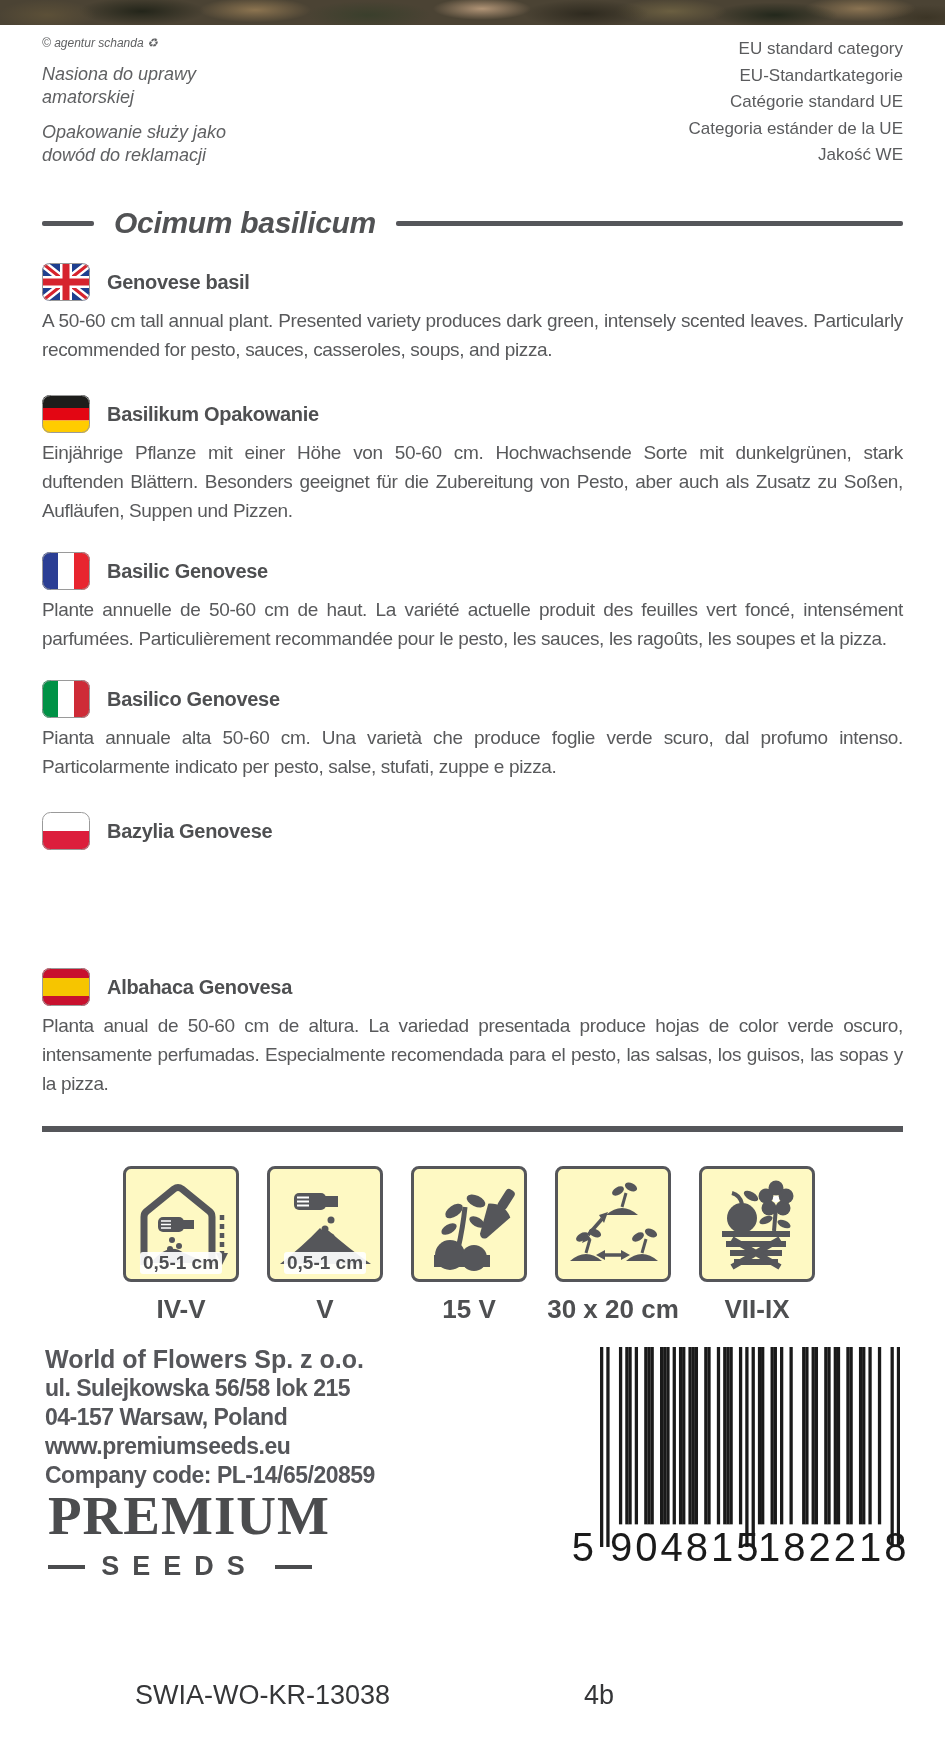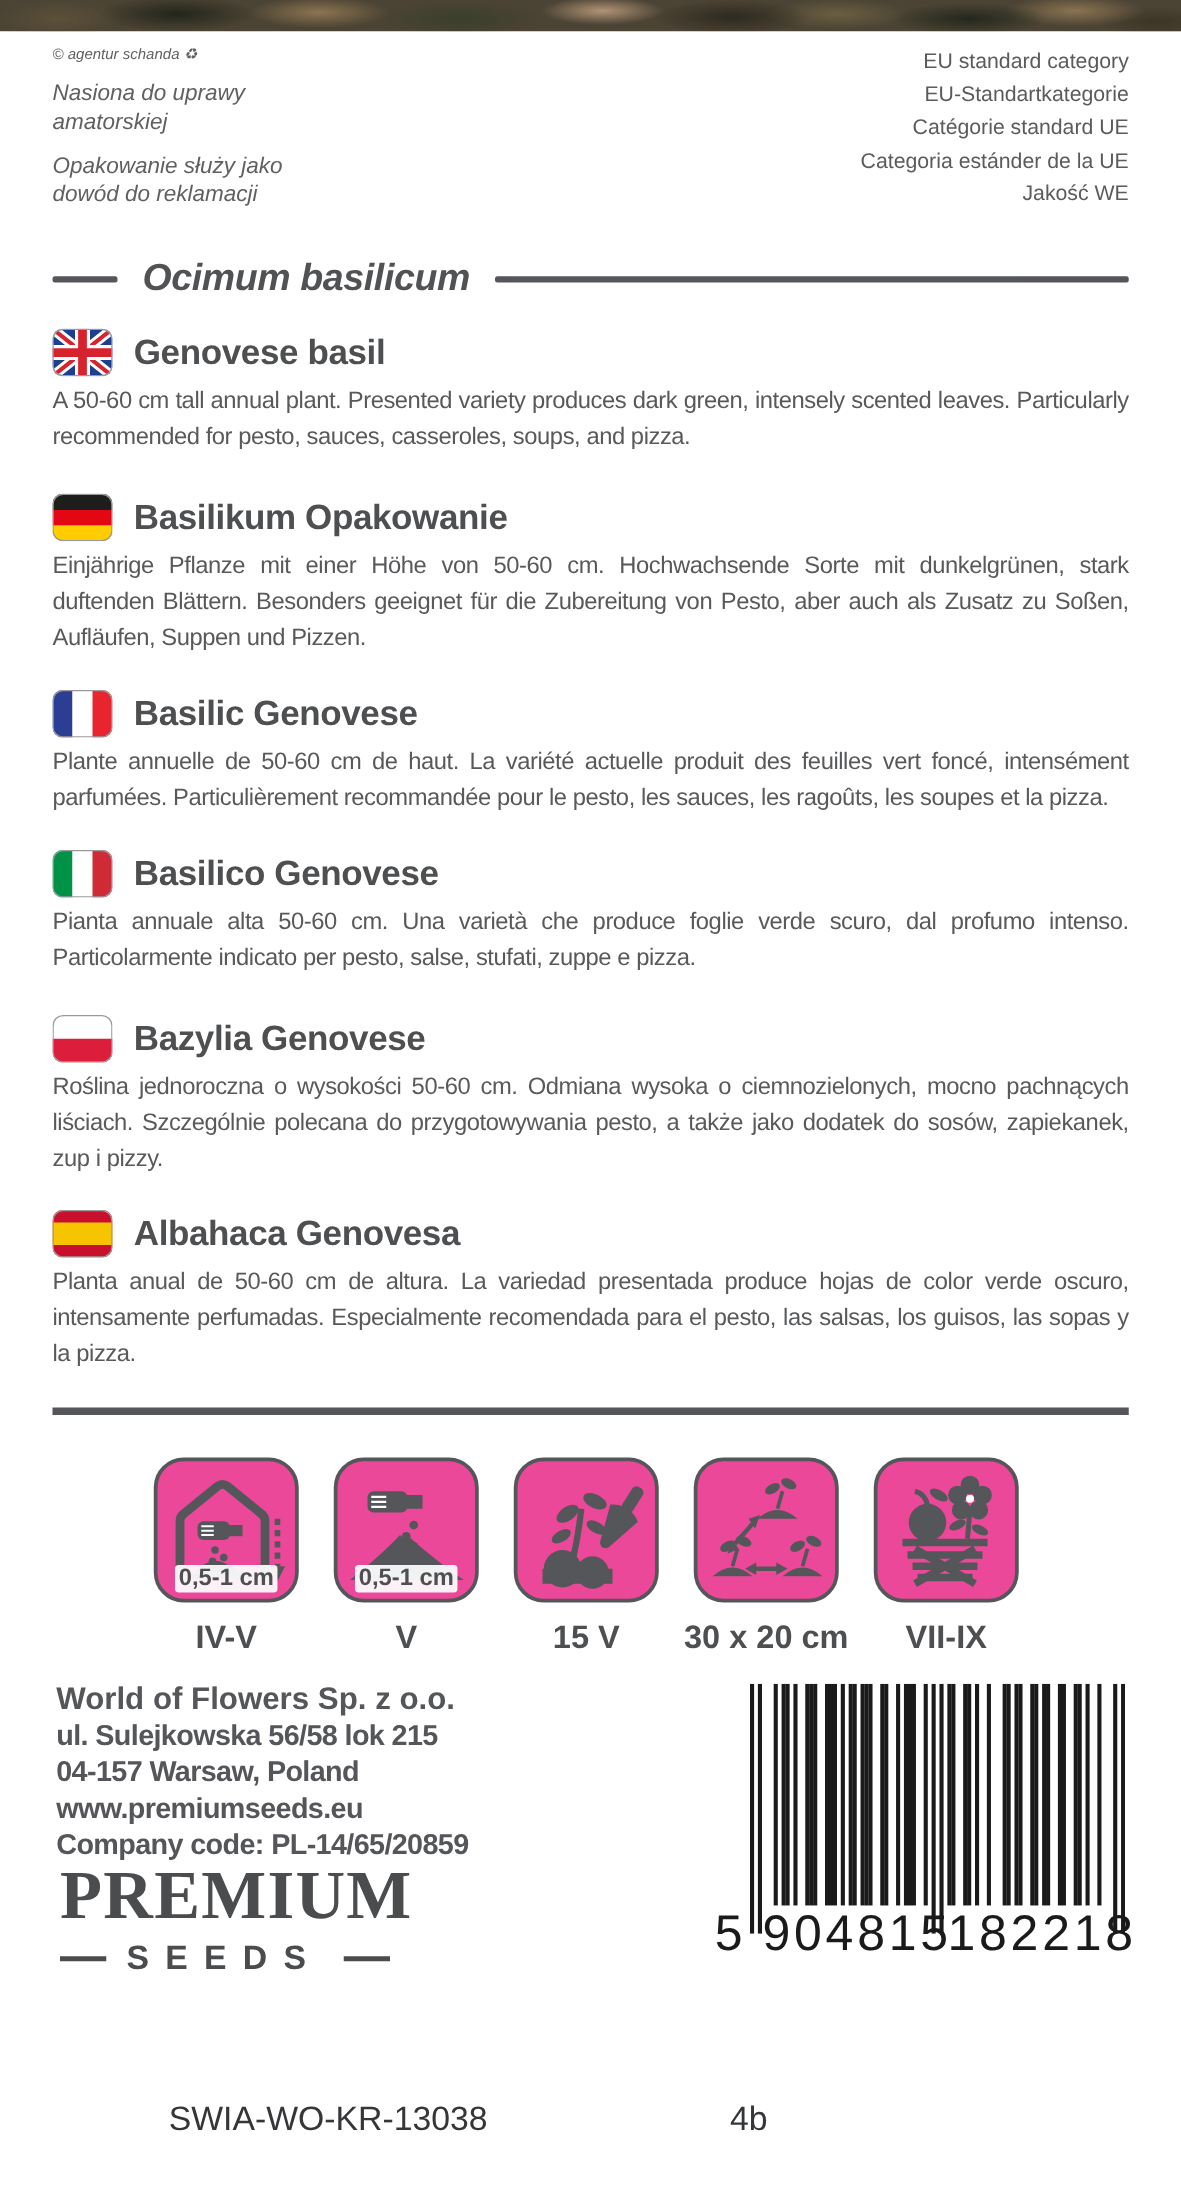--- a/index.html
+++ b/index.html
@@ -32,29 +32,29 @@
   .ti-right{text-align:right;font-size:17px;line-height:26.5px;color:#5a5b5d;}
   
   .species-row{position:absolute;top:206px;left:42px;right:42px;display:flex;align-items:center;}
   .rule{height:5px;background:#55565A;border-radius:2px;}
   .rule-short{width:52px;}
   .rule-long{flex:1;}
   .species-title{font-size:30px;font-weight:bold;font-style:italic;color:#515254;padding:0 20px;letter-spacing:-0.3px;}
   
   .lang-section{position:absolute;left:42px;right:42px;}
   .sec-head{display:flex;align-items:center;gap:17px;height:40px;}
-  .sec-heading{font-size:28px;font-weight:bold;color:#4E4F51;letter-spacing:-0.3px;}
+  .sec-heading{font-size:20px;font-weight:bold;color:#4E4F51;letter-spacing:-0.3px;}
   .sec-body{margin-top:4px;font-size:19px;line-height:29px;text-align:justify;color:#58595B;letter-spacing:-0.35px;}
   .flag{flex:0 0 auto;display:block;}
   
   .big-divider{position:absolute;top:1126px;left:42px;right:42px;height:6px;background:#55565A;}
   
   .icons-row{position:absolute;top:1166px;left:123px;display:flex;gap:28px;}
   .icon-cell{width:116px;display:flex;flex-direction:column;align-items:center;}
-  .icon-box{position:relative;width:116px;height:116px;box-sizing:border-box;border:3.5px solid #55565A;border-radius:24px;background:#ec4899;}
+  .icon-box{position:relative;width:116px;height:116px;box-sizing:border-box;border:3.5px solid #55565A;border-radius:8px;background:#fef9c3;}
   .icon-box svg{position:absolute;top:4px;left:4px;}
   .inner-label{position:absolute;bottom:5px;left:50%;transform:translateX(-50%);background:rgba(255,255,255,0.92);padding:0 3px;font-size:19px;font-weight:bold;color:#4E4F51;white-space:nowrap;border-radius:3px;}
   .icon-label{margin-top:12px;font-size:26px;font-weight:bold;color:#4E4F51;white-space:nowrap;}
   
   .company{position:absolute;top:1344px;left:45px;color:#55565A;font-weight:bold;}
   .co-name{font-size:25px;line-height:30px;}
   .co-line{font-size:23px;line-height:29px;letter-spacing:-0.5px;}
   .brand{position:absolute;top:1488px;left:48px;width:264px;color:#4B4C4E;}
   .brand-name{font-family:"Liberation Serif",serif;font-weight:bold;font-size:55px;line-height:55px;letter-spacing:1px;}
   .brand-sub-row{display:flex;align-items:center;margin-top:8px;}
@@ -196,21 +196,20 @@
             </clipPath>
           </defs>
         <g clip-path="url(#cPL)">
           <rect width="48" height="19" fill="#ffffff"></rect>
           <rect y="19" width="48" height="19" fill="#dc1e3c"></rect>
         </g>
         <rect x="0.5" y="0.5" width="47" height="37" rx="8" fill="none" stroke="#9a9a9a"></rect>
       </svg>
       <div class="sec-heading">Bazylia Genovese</div>
     </div>
-    <div class="sec-body">Roślina jednoroczna o wysokości 50-60 cm. Odmiana wysoka o ciemnozielonych, mocno pachnących liściach. Szczególnie polecana do przygotowywania pesto, a także jako dodatek do sosów, zapiekanek, zup i pizzy.</div>
   </div>
 
   <div class="lang-section" style="top:967px;">
     <div class="sec-head">
       <svg class="flag" width="48" height="38" viewBox="0 0 48 38">
         <defs>
             <clipPath id="cES">
               <rect width="48" height="38" rx="8"></rect>
             </clipPath>
           </defs>

